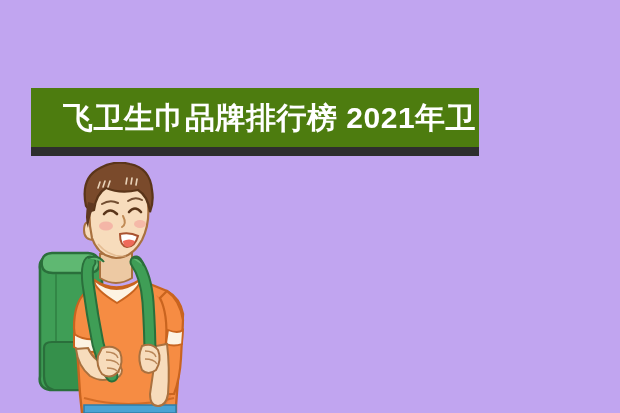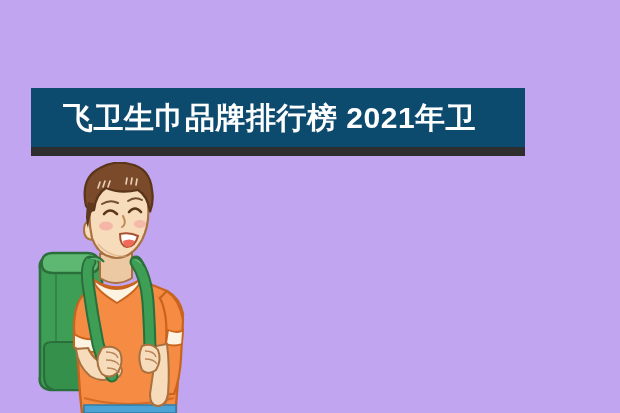--- a/index.html
+++ b/index.html
@@ -18,23 +18,23 @@
     height: 413px;
     background: #c1a5f0;
     overflow: hidden;
   }
 
   
   #title-banner {
     position: absolute;
     left: 31px;
     top: 88px;
-    width: 494px;
+    width: 448px;
     height: 68px;
-    background: #0c4a6e;
+    background: #4d7c0f;
     box-sizing: border-box;
     overflow: hidden;
   }
   #title-banner .banner-footer {
     position: absolute;
     left: 0;
     bottom: 0;
     width: 100%;
     height: 9px;
     background: #2e2e2e;

